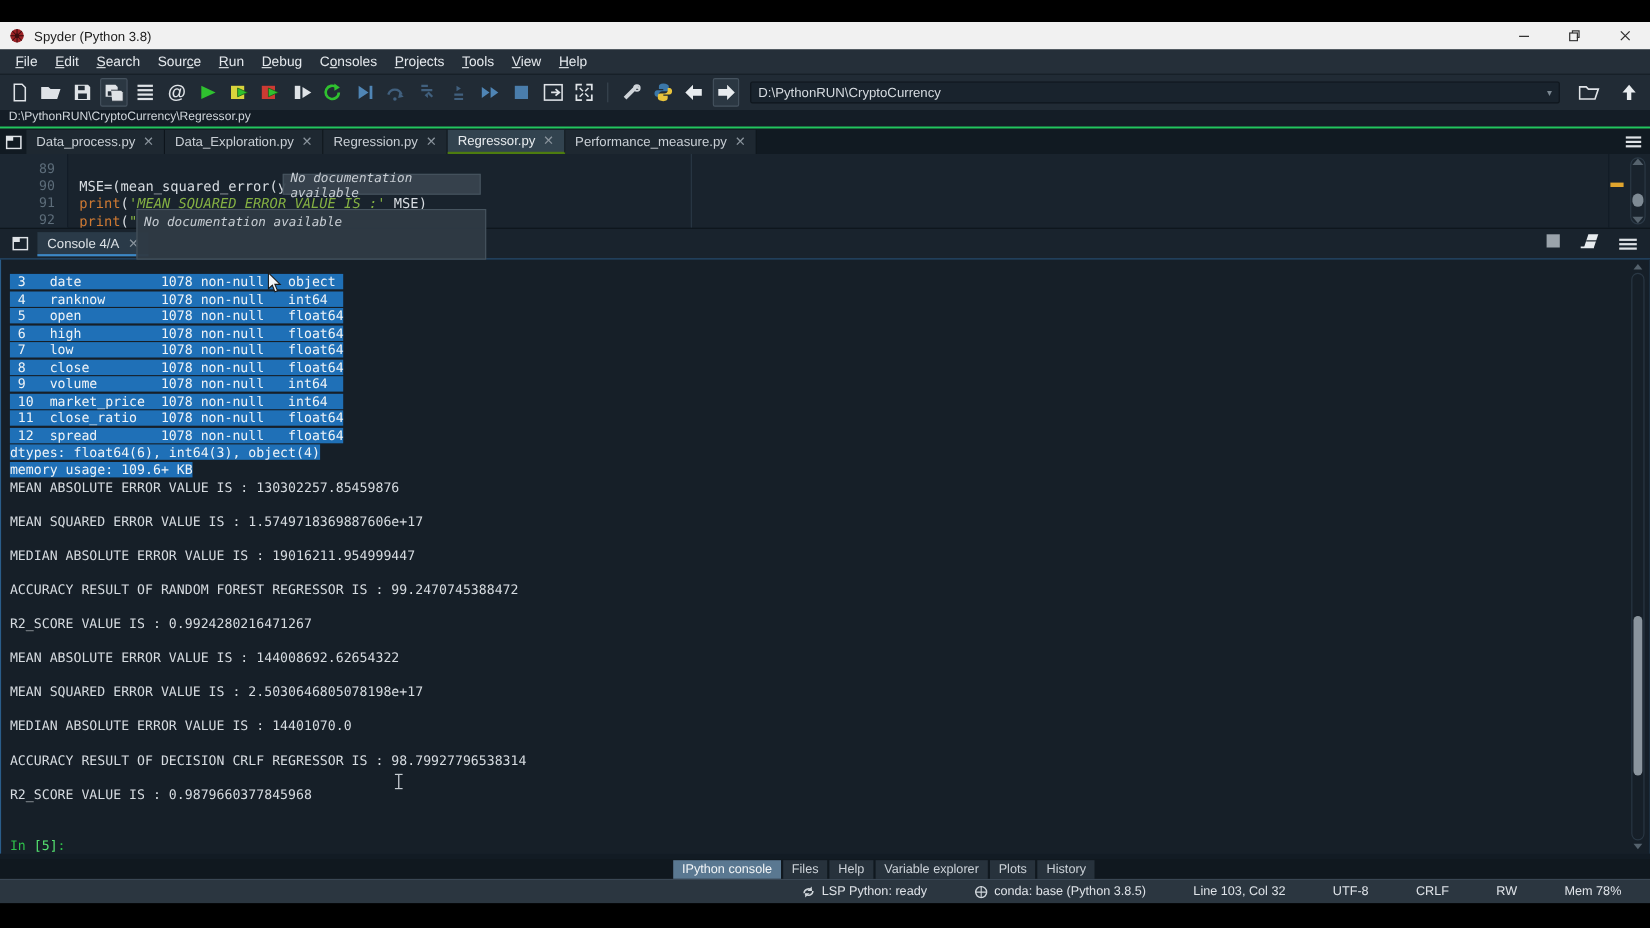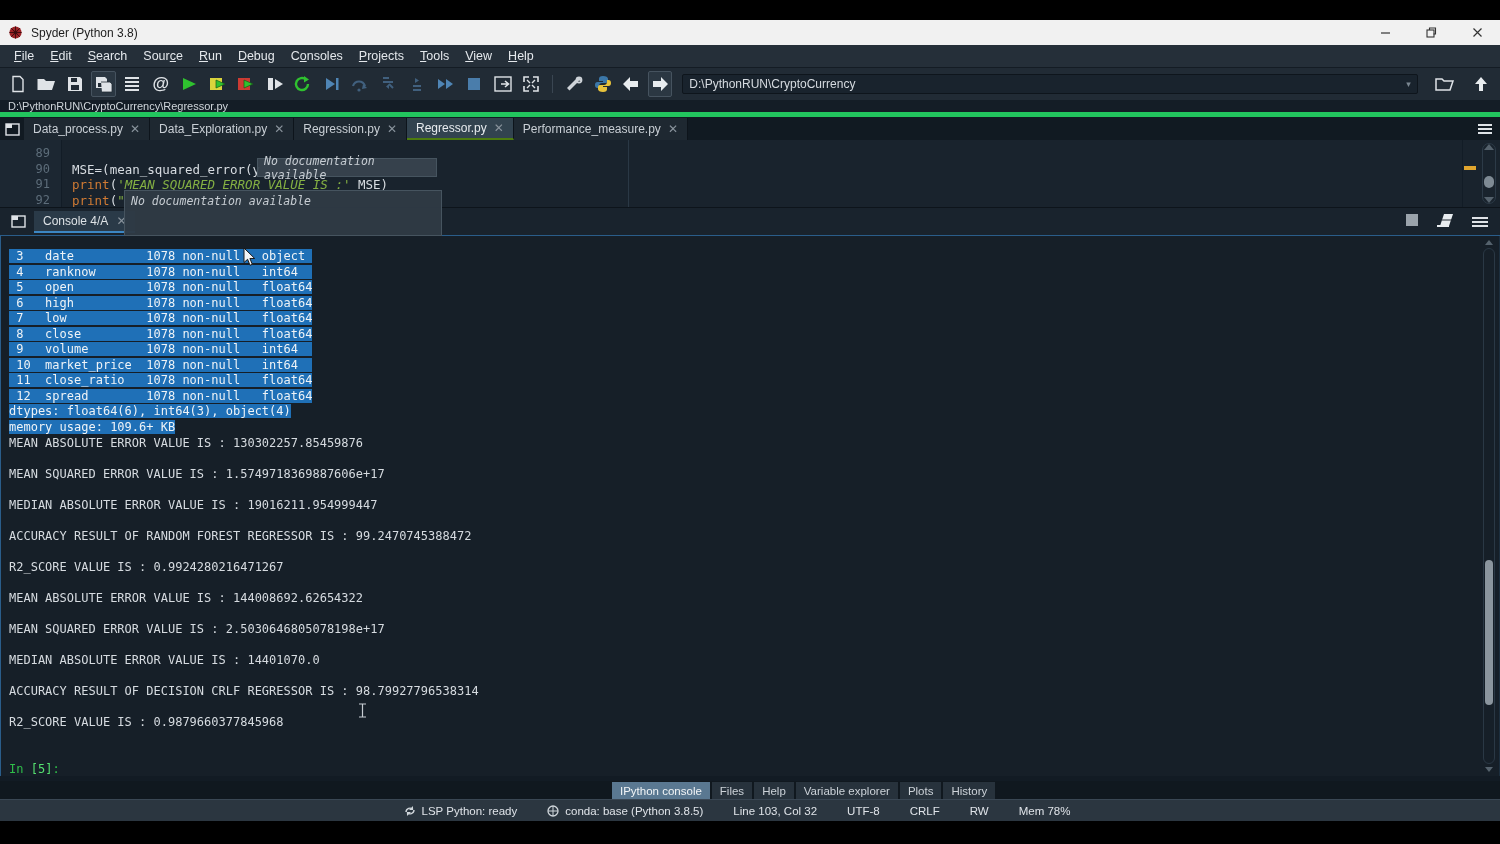--- a/index.html
+++ b/index.html
@@ -31,21 +31,21 @@
   .tb-sep { width:1px; height:18px; background:#3a4652; margin:0 5px; }
   .tb-boxed { border:1px solid #46535f; background:#2b3742; border-radius:2px; }
   .wd-field { width:780px; height:20px; background:#19232d; border:1px solid #0e151c; border-radius:2px;
               display:flex; align-items:center; padding:0 6px; margin:0 10px 0 6px; }
   .wd-text { color:#d6dbe0; font-size:12px; flex:1; white-space:nowrap; overflow:hidden; }
   .wd-caret { color:#7b8791; font-size:9px; }
   .tb-right { margin-left:auto; display:flex; gap:10px; }
 
   
   .pathrow { height:17px; background:#141d26; display:flex; align-items:flex-start; padding-left:8px;
-             border-bottom:5px solid #22c55e; }
+             border-bottom:2px solid #22c55e; }
   .pathrow span { color:#cfd5da; font-size:11px; }
 
   
   .tabbar { height:23px; background:#11letter1a22; background:#111a22; display:flex; align-items:flex-end; }
   .tab-browse { width:24px; height:22px; display:flex; align-items:center; justify-content:center; }
   .etab { height:22px; display:flex; align-items:center; gap:7px; padding:0 9px; background:#1e2831;
           border-right:1px solid #0d141b; font-size:12px; color:#c9cfd5; }
   .etab.active { background:#32434f; border-bottom:2px solid #4d7c0f; color:#e8ecef; }
   .etab .x { color:#8a949d; font-size:12px; }
   .tabbar-menu { margin-left:auto; margin-right:8px; align-self:center; }
@@ -102,21 +102,21 @@
   .gapband { height:5px; background:#121b24; }
 
   
   .btabs { height:18px; background:#10181f; display:flex; align-items:flex-end; padding-left:612px; }
   .btab { height:17px; display:flex; align-items:center; padding:0 8px; margin-right:2px;
           background:#27323c; color:#ccd2d8; font-size:11.5px; white-space:nowrap; }
   .btab.active { background:#5a7891; color:#f2f5f7; }
 
   
   .statusbar { height:22px; background:#2b3640; border-top:1px solid #3a4754;
-               display:flex; align-items:center; justify-content:center; gap:4px; }
+               display:flex; align-items:center; justify-content:flex-end; gap:17px; }
   .st-item { color:#dfe3e8; font-size:11.5px; display:flex; align-items:center; gap:6px; padding:0 26px 0 0; }
   .st-item .st-ic { display:flex; align-items:center; }
 
   
   .tip-small { position:absolute; left:257px; top:158px; width:180px; height:19px;
                background:rgba(56,67,78,0.95); border:1px solid #46545f;
                font-family:"DejaVu Sans Mono", monospace; font-style:italic; font-size:11.5px;
                color:#c7cdd3; display:flex; align-items:center; padding-left:6px; z-index:40; }
   .tip-big { position:absolute; left:124px; top:190px; width:318px; height:46px;
              background:rgba(47,58,69,0.96); border:1px solid #46545f; z-index:40;

